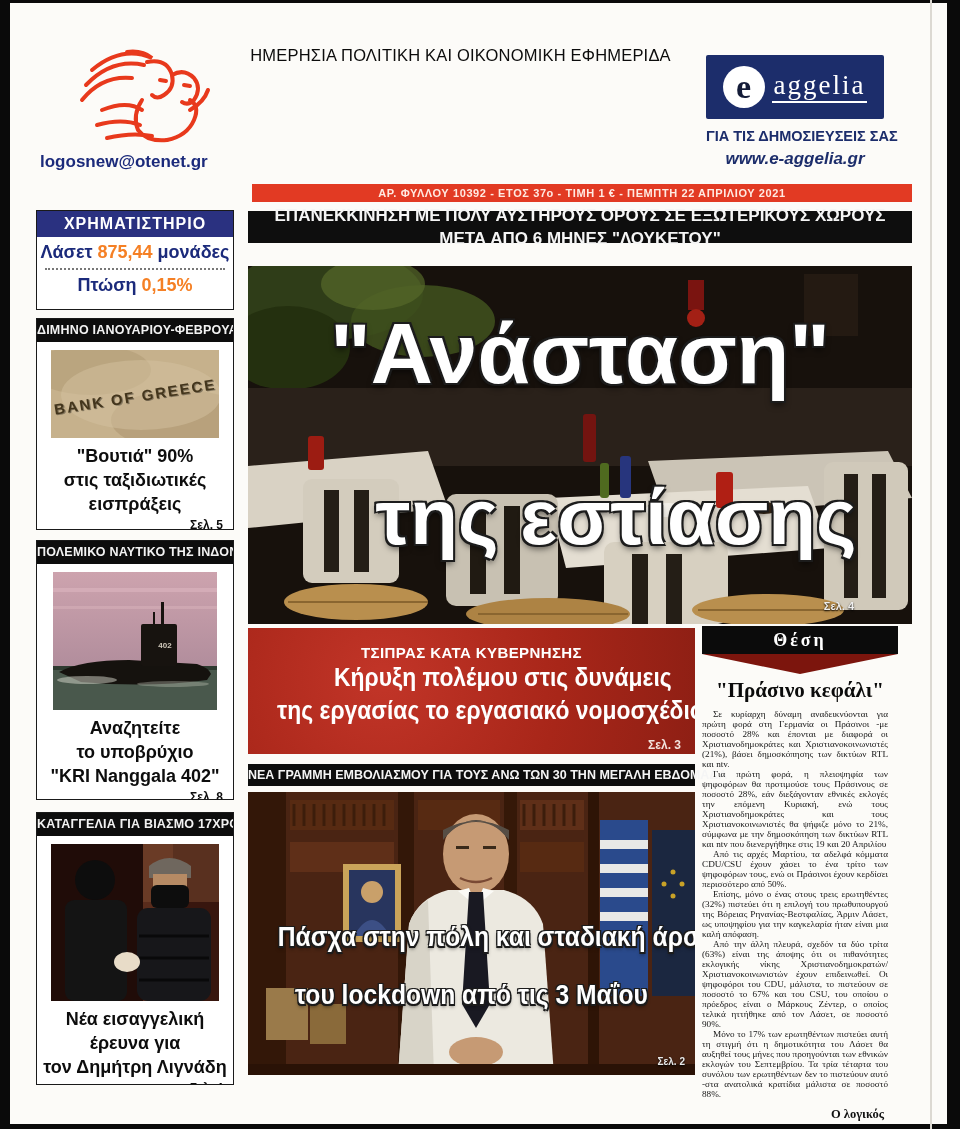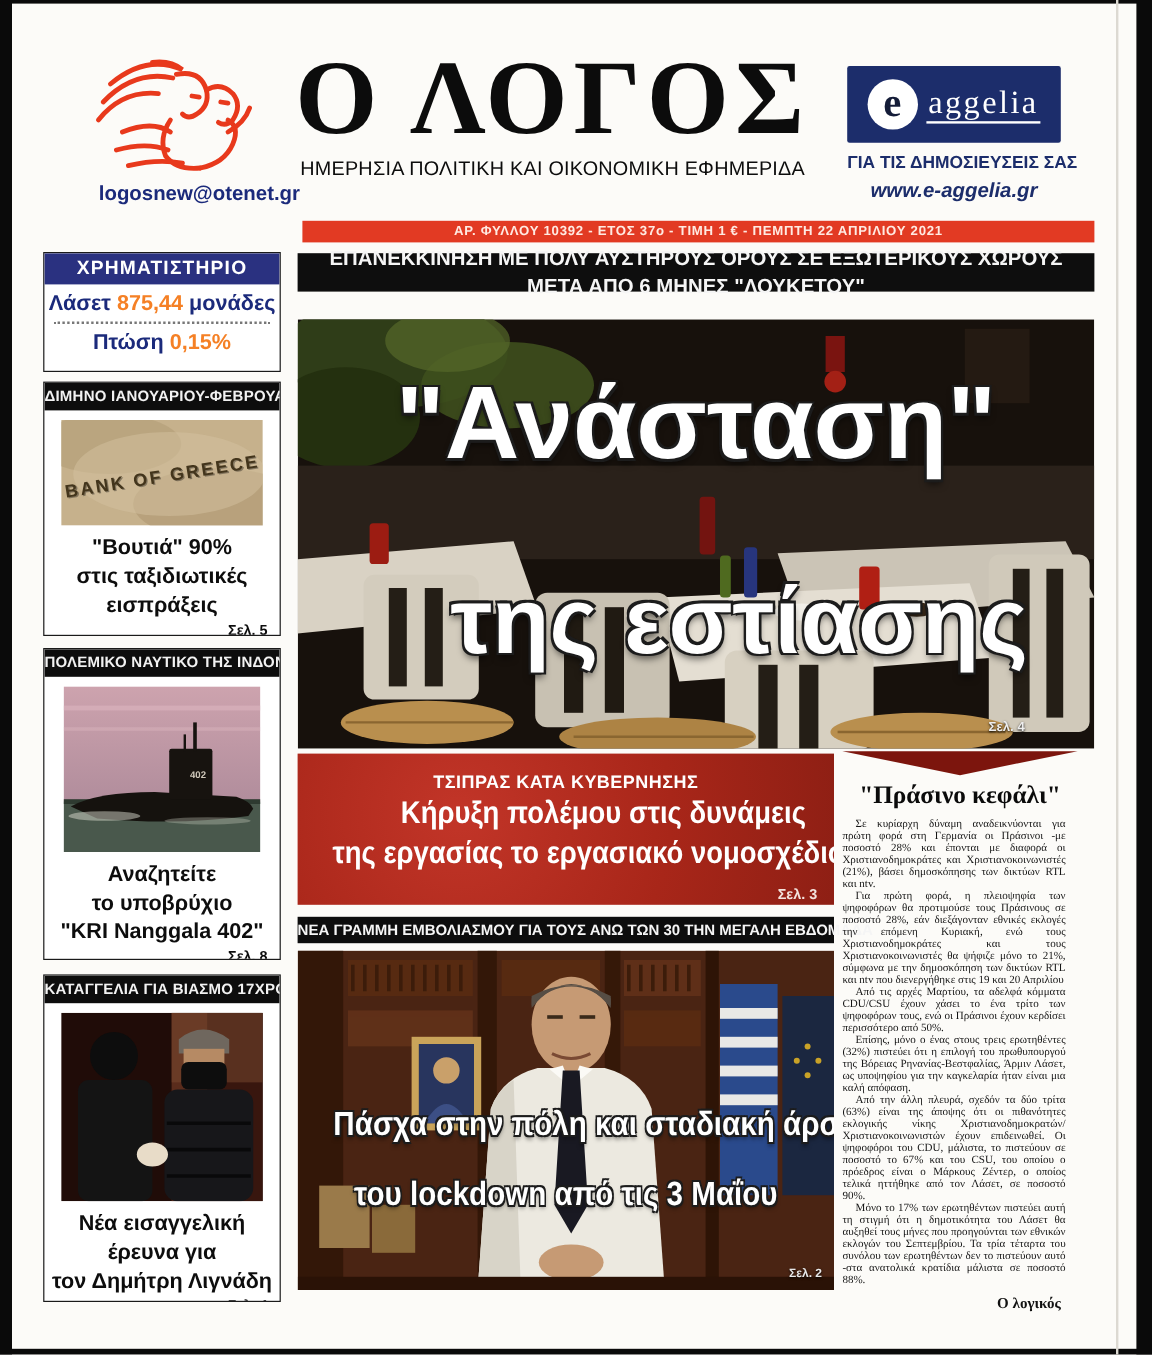--- a/index.html
+++ b/index.html
@@ -7,21 +7,21 @@
         font-family:"Liberation Sans",sans-serif;color:#111;}
   .edge{position:absolute;background:#0a0a0a;}
   .edge-left{left:0;top:0;width:10px;height:1129px;}
   .edge-right{left:947px;top:0;width:13px;height:1129px;}
   .edge-top{left:0;top:0;width:960px;height:3px;}
   .edge-bottom{left:0;top:1124px;width:960px;height:5px;}
   .scanline{position:absolute;left:930px;top:0;width:2px;height:1129px;background:#dcd9d2;}
 
   
   .logo-art{position:absolute;left:72px;top:40px;width:156px;height:110px;}
-  .email{position:absolute;left:40px;top:152px;width:210px;text-align:right;
+  .email{position:absolute;left:40px;top:152px;width:210px;text-align:left;
          font-weight:bold;font-size:17px;color:#1b2a7b;}
   .masthead{position:absolute;left:243px;top:40px;width:435px;text-align:center;}
   .masthead-title{font-family:"Liberation Serif",serif;font-weight:bold;font-size:88px;
                   line-height:.98;letter-spacing:5px;color:#0c0c0c;white-space:nowrap;}
   .masthead-sub{margin-top:6px;font-weight:normal;font-size:16.5px;letter-spacing:.2px;
                 color:#0c0c0c;white-space:nowrap;}
   .ad{position:absolute;left:706px;top:55px;width:178px;text-align:center;}
   .ad-box{height:64px;background:#1c2d6b;border-radius:2px;display:flex;align-items:center;
           justify-content:center;gap:7px;}
   .ad-e{width:42px;height:42px;background:#fff;border-radius:50%;display:flex;align-items:center;
@@ -124,21 +124,20 @@
       <path d="M88,40 l6,1 M112,45 l6,1"></path>
       <path d="M70,60 Q60,75 66,90 Q75,102 95,100"></path>
       <path d="M95,100 Q115,96 122,80 Q128,66 118,60"></path>
       <path d="M30,70 Q55,60 70,70 M25,85 Q50,78 68,85 M35,98 Q60,92 80,96"></path>
       <path d="M118,70 Q132,62 136,50"></path>
     </g>
   </svg>
   <div class="email">logosnew@otenet.gr</div>
 
   <div class="masthead">
-    <div class="masthead-title">Ο ΛΟΓΟΣ</div>
     <div class="masthead-sub">ΗΜΕΡΗΣΙΑ ΠΟΛΙΤΙΚΗ ΚΑΙ ΟΙΚΟΝΟΜΙΚΗ ΕΦΗΜΕΡΙΔΑ</div>
   </div>
 
   <div class="ad">
     <div class="ad-box">
       <span class="ad-e">e</span>
       <span class="ad-word">aggelia</span>
     </div>
     <div class="ad-tag">ΓΙΑ ΤΙΣ ΔΗΜΟΣΙΕΥΣΕΙΣ ΣΑΣ</div>
     <div class="ad-url">www.e-aggelia.gr</div>
@@ -327,20 +326,21 @@
       <polygon points="221,100 235,100 242,212 228,236 214,212" fill="#191922"></polygon>
       <ellipse cx="228" cy="260" rx="27" ry="15" fill="#c69a74"></ellipse>
       <rect y="272" width="447" height="11" fill="#2a1206"></rect>
     </svg>
     <div class="pascha-l1"><span class="condense outline-sm">Πάσχα στην πόλη και σταδιακή άρση</span></div>
     <div class="pascha-l2"><span class="condense outline-sm">του lockdown από τις 3 Μαΐου</span></div>
     <div class="pascha-page">Σελ. 2</div>
   </div>
 
   <div class="opinion">
+    <div class="theta-box">Θέση</div>
     <div class="theta-tri"></div>
     <div class="op-title">"Πράσινο κεφάλι"</div>
     <div class="op-body">
       <p>Σε κυρίαρχη δύναμη αναδεικνύονται για πρώτη φορά στη Γερμανία οι Πράσινοι -με ποσοστό 28% και έπονται με διαφορά οι Χριστιανοδημοκράτες και Χριστιανοκοινωνιστές (21%), βάσει δημοσκόπησης των δικτύων RTL και ntv.</p>
       <p>Για πρώτη φορά, η πλειοψηφία των ψηφοφόρων θα προτιμούσε τους Πράσινους σε ποσοστό 28%, εάν διεξάγονταν εθνικές εκλογές την επόμενη Κυριακή, ενώ τους Χριστιανοδημοκράτες και τους Χριστιανοκοινωνιστές θα ψήφιζε μόνο το 21%, σύμφωνα με την δημοσκόπηση των δικτύων RTL και ntv που διενεργήθηκε στις 19 και 20 Απριλίου</p>
       <p>Από τις αρχές Μαρτίου, τα αδελφά κόμματα CDU/CSU έχουν χάσει το ένα τρίτο των ψηφοφόρων τους, ενώ οι Πράσινοι έχουν κερδίσει περισσότερο από 50%.</p>
       <p>Επίσης, μόνο ο ένας στους τρεις ερωτηθέντες (32%) πιστεύει ότι η επιλογή του πρωθυπουργού της Βόρειας Ρηνανίας-Βεστφαλίας, Άρμιν Λάσετ, ως υποψηφίου για την καγκελαρία ήταν είναι μια καλή απόφαση.</p>
       <p>Από την άλλη πλευρά, σχεδόν τα δύο τρίτα (63%) είναι της άποψης ότι οι πιθανότητες εκλογικής νίκης Χριστιανοδημοκρατών/Χριστιανοκοινωνιστών έχουν επιδεινωθεί. Οι ψηφοφόροι του CDU, μάλιστα, το πιστεύουν σε ποσοστό το 67% και του CSU, του οποίου ο πρόεδρος είναι ο Μάρκους Ζέντερ, ο οποίος τελικά ηττήθηκε από τον Λάσετ, σε ποσοστό 90%.</p>
       <p>Μόνο το 17% των ερωτηθέντων πιστεύει αυτή τη στιγμή ότι η δημοτικότητα του Λάσετ θα αυξηθεί τους μήνες που προηγούνται των εθνικών εκλογών του Σεπτεμβρίου. Τα τρία τέταρτα του συνόλου των ερωτηθέντων δεν το πιστεύουν αυτό -στα ανατολικά κρατίδια μάλιστα σε ποσοστό 88%.</p>
     </div>

